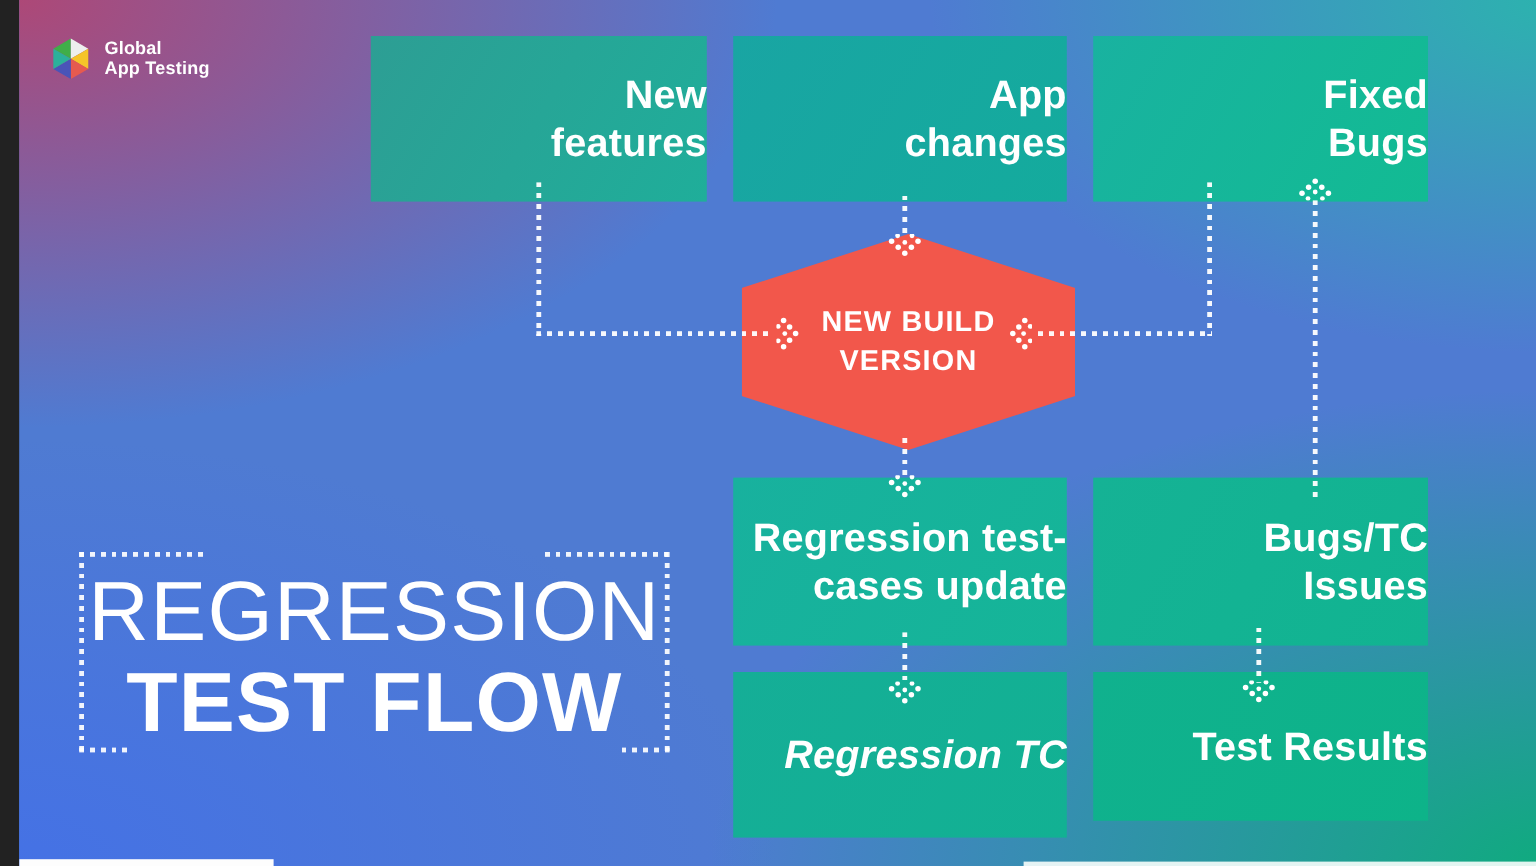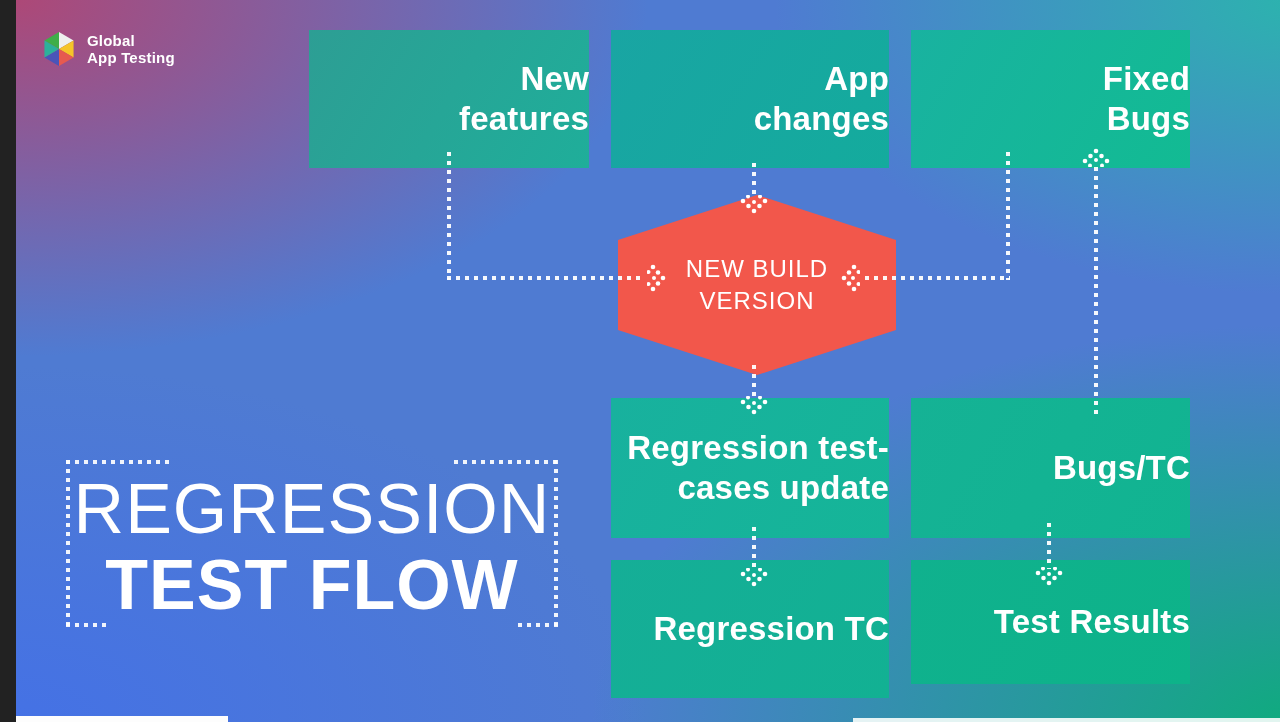--- a/index.html
+++ b/index.html
@@ -22,30 +22,30 @@
   
   .fbox{
     position:absolute; display:flex; flex-direction:column; align-items:flex-end; justify-content:center;
     text-align:center; font-size:33px; font-weight:600; line-height:1.2; letter-spacing:.2px;
   }
   .b-new      {left:293px; top:30px;  width:280px; height:138px; background:linear-gradient(120deg,#2d9e94 0%,#1fae9a 100%);}
   .b-app      {left:595px; top:30px;  width:278px; height:138px; background:linear-gradient(120deg,#19a5a3 0%,#14ab9d 100%);}
   .b-fixed    {left:895px; top:30px;  width:279px; height:138px; background:linear-gradient(120deg,#19b2a0 0%,#12bb93 100%);}
   .b-update   {left:595px; top:398px; width:278px; height:140px; background:linear-gradient(120deg,#18b19e 0%,#15b598 100%);}
   .b-issues   {left:895px; top:398px; width:279px; height:140px; background:linear-gradient(120deg,#15b295 0%,#11b491 100%);}
-  .b-exec     {left:595px; top:560px; width:278px; height:138px; background:linear-gradient(120deg,#15ae97 0%,#12b193 100%);}
+  .b-exec     {left:595px; top:560px; width:278px; height:138px; background:linear-gradient(120deg,#15ae97 0%,#12b193 100%);font-style:italic;}
   .b-results  {left:895px; top:560px; width:279px; height:124px; background:linear-gradient(120deg,#10b18e 0%,#0db389 100%);}
 
   
   .hex{
     position:absolute; left:602px; top:195px; width:278px; height:180px;
     background:#f2574b;
     clip-path:polygon(50% 0%,100% 25%,100% 75%,50% 100%,0% 75%,0% 25%);
     display:flex; flex-direction:column; align-items:center; justify-content:center;
-    font-size:24px; font-weight:normal; letter-spacing:1px; line-height:1.35; text-align:center;
+    font-size:24px; font-weight:bold; letter-spacing:1px; line-height:1.35; text-align:center;
   }
 
   
   .dv{position:absolute; width:4px;
       background-image:repeating-linear-gradient(180deg, rgba(255,255,255,.95) 0 4px, transparent 4px 9px);}
   .dh{position:absolute; height:4px;
       background-image:repeating-linear-gradient(90deg, rgba(255,255,255,.95) 0 4px, transparent 4px 9px);}
   .chev{position:absolute; width:30px; height:20px; transform:translate(-50%,-50%) rotate(var(--r,0deg));}
 
   
@@ -96,20 +96,21 @@
     <div>NEW BUILD</div>
     <div>VERSION</div>
   </div>
 
   <div class="fbox b-update">
     <div>Regression test-</div>
     <div>cases update</div>
   </div>
   <div class="fbox b-issues">
     <div>Bugs/TC</div>
+    <div>Issues</div>
   </div>
 
   <div class="fbox b-exec">
     <div>Regression TC</div>
   </div>
   <div class="fbox b-results">
     <div>Test Results</div>
     <div></div>
   </div>
 

